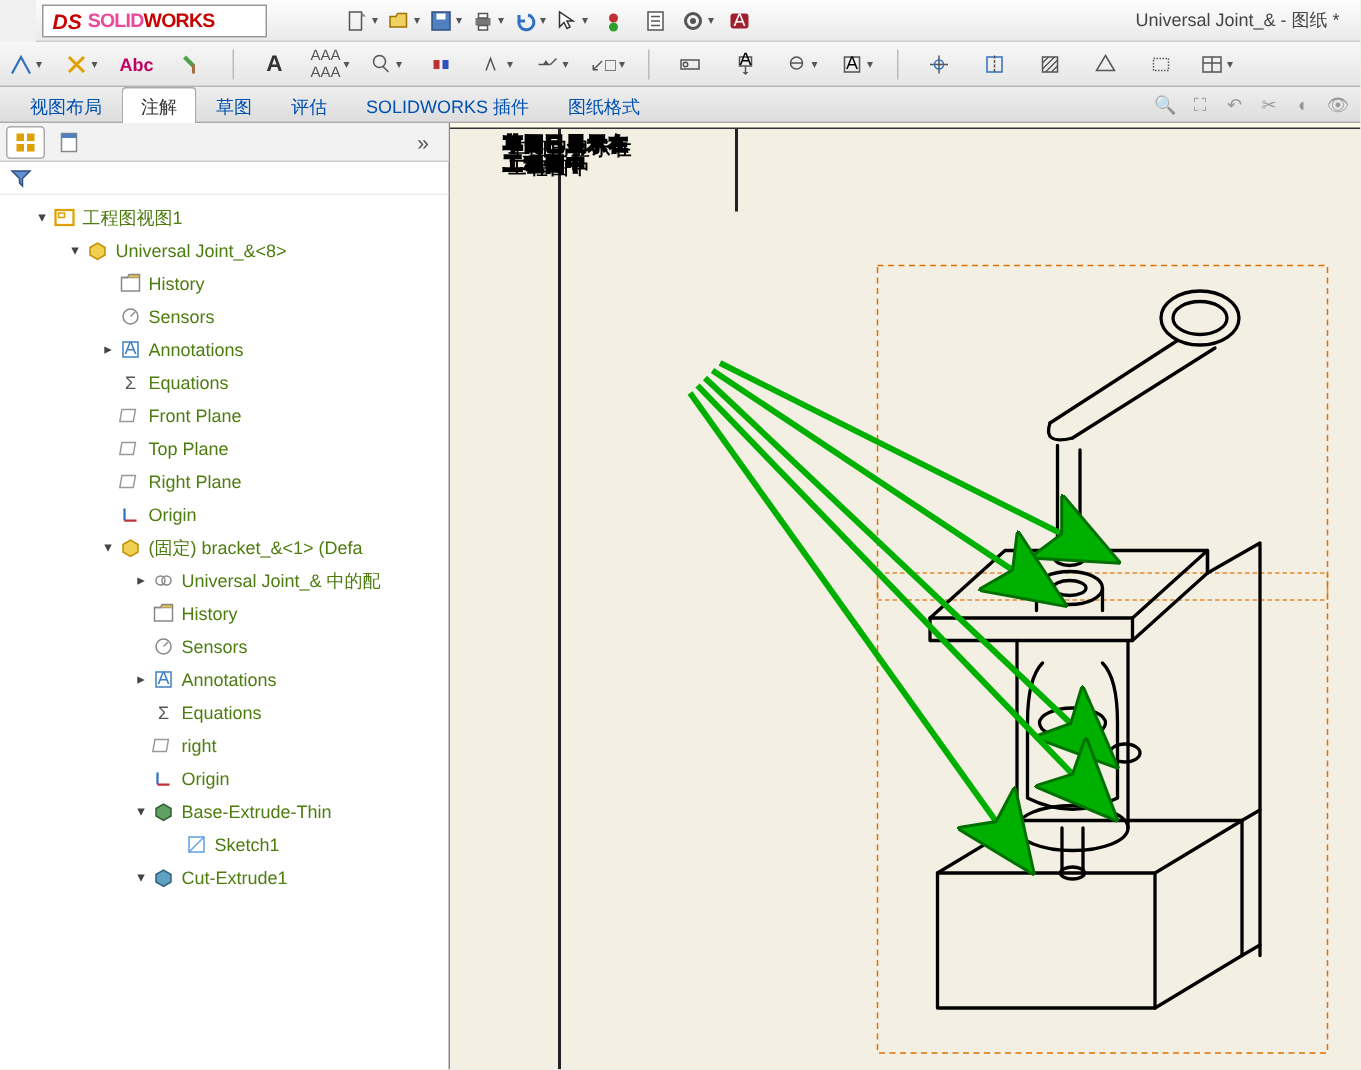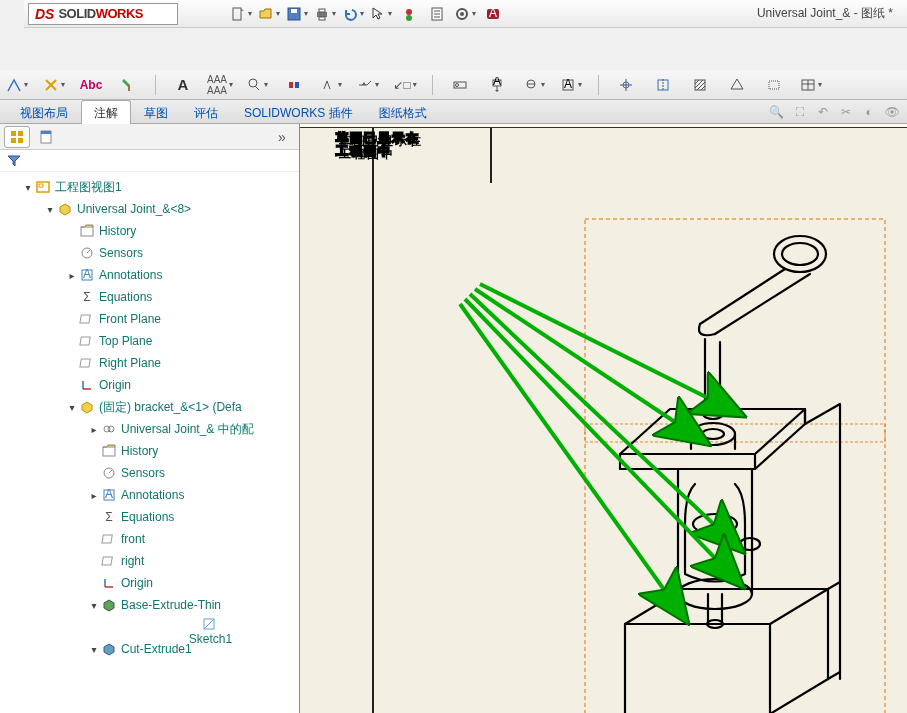--- a/index.html
+++ b/index.html
@@ -2,30 +2,30 @@
 <html><head>
 <meta charset="utf-8">
 <style>
 * { margin: 0; padding: 0; box-sizing: border-box; font-family: "Microsoft YaHei", Arial, sans-serif; font-size: 12px; }
 body { width: 907px; height: 713px; background: #f0f0f0; overflow: hidden; position: relative; }
 
 
 .title-bar { height: 28px; background: linear-gradient(#fdfdfd,#eaeaea); border-bottom: 1px solid #ccc; display: flex; align-items: center; padding: 0 4px; margin-left: 24px; }
 .logo-box { width: 150px; height: 22px; background: #fff; border: 1px solid #999; display: flex; align-items: center; padding: 0 6px; font-weight: bold; }
 .logo-ds { color: #c80000; font-style: italic; font-size: 14px; margin-right: 4px; }
-.logo-solid { color: #404040; font-size: 13px; letter-spacing: -0.5px; }
+.logo-solid { color: #ec4899; font-size: 13px; letter-spacing: -0.5px; }
 .logo-works { color: #c80000; font-size: 13px; letter-spacing: -0.5px; }
 .title-spacer { width: 50px; }
 .quick-row { display: flex; align-items: center; gap: 2px; }
 .qbtn { min-width: 26px; height: 22px; display: flex; align-items: center; justify-content: center; color: #444; cursor: pointer; }
 .qbtn.dd::after { content: "▾"; font-size: 8px; margin-left: 2px; color: #555; }
 .title-docname { margin-left: auto; margin-right: 10px; color: #444; font-size: 12px; text-align: center; }
 
 
-.toolbar-row { height: 30px; background: linear-gradient(#f7f7f7,#e6e6e6); border-bottom: 1px solid #b5b5b5; display: flex; align-items: center; padding: 0 4px; gap: 11px; margin-top: 42px; }
+.toolbar-row { height: 30px; background: linear-gradient(#f7f7f7,#e6e6e6); border-bottom: 1px solid #b5b5b5; display: flex; align-items: center; padding: 0 4px; gap: 11px; }
 .tbtn { min-width: 26px; height: 24px; display: flex; align-items: center; justify-content: center; color: #444; cursor: pointer; }
 .tbtn.dd::after { content: "▾"; font-size: 8px; margin-left: 2px; color: #555; }
 .tsep { width: 1px; height: 20px; background: #bbb; margin: 0 3px; }
 
 
 .tab-strip { height: 24px; background: linear-gradient(#eee,#ddd); border-bottom: 1px solid #aaa; display: flex; padding-left: 7px; }
 .tab { padding: 0 12px; height: 24px; line-height: 24px; border: 1px solid transparent; border-bottom: none; color: #333; cursor: pointer; }
 .tab.active { background: #fff; border-color: #aaa; border-radius: 3px 3px 0 0; }
 .tab:not(.active) { color: #0050b0; }
 .view-tools { margin-left: auto; display: flex; align-items: center; gap: 1px; padding-right: 4px; }
@@ -38,28 +38,28 @@
 .pt { width: 26px; height: 22px; display: flex; align-items: center; justify-content: center; border: 1px solid transparent; cursor: pointer; }
 .pt.active { background: #fff; border-color: #aaa; border-radius: 3px; }
 .pt-spacer { flex: 1; }
 .filter-row { height: 22px; border-bottom: 1px solid #eee; display: flex; align-items: center; padding: 0 6px; }
 
 
 .tree { flex: 1; overflow: hidden; padding: 4px 0; }
 .tree-item { display: flex; align-items: center; height: 22px; cursor: pointer; white-space: nowrap; }
 .expander { width: 12px; text-align: center; color: #444; font-size: 10px; }
 .icon { width: 18px; height: 16px; display: inline-flex; align-items: center; justify-content: center; margin-right: 3px; }
-.ti-label { color: #0f766e; }
+.ti-label { color: #4d7c0f; }
 .ind-1 { padding-left: 22px; }
 .ind-2 { padding-left: 44px; }
 .ind-3 { padding-left: 66px; }
 .ind-3b { padding-left: 78px; }
 .ind-4 { padding-left: 88px; }
 .ind-4b { padding-left: 100px; }
-.ind-5b { padding-left: 122px; flex-direction: column; }
+.ind-5b { padding-left: 122px; }
 
 
 .draw-area { flex: 1; position: relative; background: #f3f0e3; overflow: hidden; }
 .sheet-top { position: absolute; left: 0; top: 0; right: 0; height: 4px; background: #fcfae8; border-bottom: 1px solid #333; }
 .sheet-left-edge { position: absolute; left: 72px; top: 4px; bottom: 0; width: 2px; background: #222; }
 .sheet-topcenter { position: absolute; left: 190px; top: 4px; width: 2px; height: 55px; background: #222; }
 .overlay-text { position: absolute; left: 36px; top: 8px; font-size: 48px; font-weight: 900; color: #00c000; -webkit-text-stroke: 2px #000; text-shadow: 3px 3px 0 #000; line-height: 1.05; letter-spacing: 2px; }
 .drawing-svg { position: absolute; left: 0; top: 0; }
 
 
@@ -452,28 +452,20 @@
             </svg>
           </span>
           <span class="ti-label">Equations</span>
         </div>
       <div class="tree-item ind-4b">
           <span class="icon">
             <svg class="ic" viewBox="0 0 16 16">
               <rect x="3" y="4" width="9" height="8" fill="none" stroke="#999" transform="skewX(-10)"></rect>
             </svg>
           </span>
-          <span class="ti-label">front</span>
-        </div>
-      <div class="tree-item ind-4b">
-          <span class="icon">
-            <svg class="ic" viewBox="0 0 16 16">
-              <rect x="3" y="4" width="9" height="8" fill="none" stroke="#999" transform="skewX(-10)"></rect>
-            </svg>
-          </span>
           <span class="ti-label">right</span>
         </div>
       <div class="tree-item ind-4b">
           <span class="icon">
             <svg class="ic" viewBox="0 0 16 16">
               <line x1="4" y1="12" x2="4" y2="4" stroke="#3070c0" stroke-width="1.5"></line>
               <line x1="4" y1="12" x2="12" y2="12" stroke="#c03030" stroke-width="1.5"></line>
             </svg>
           </span>
           <span class="ti-label">Origin</span>

